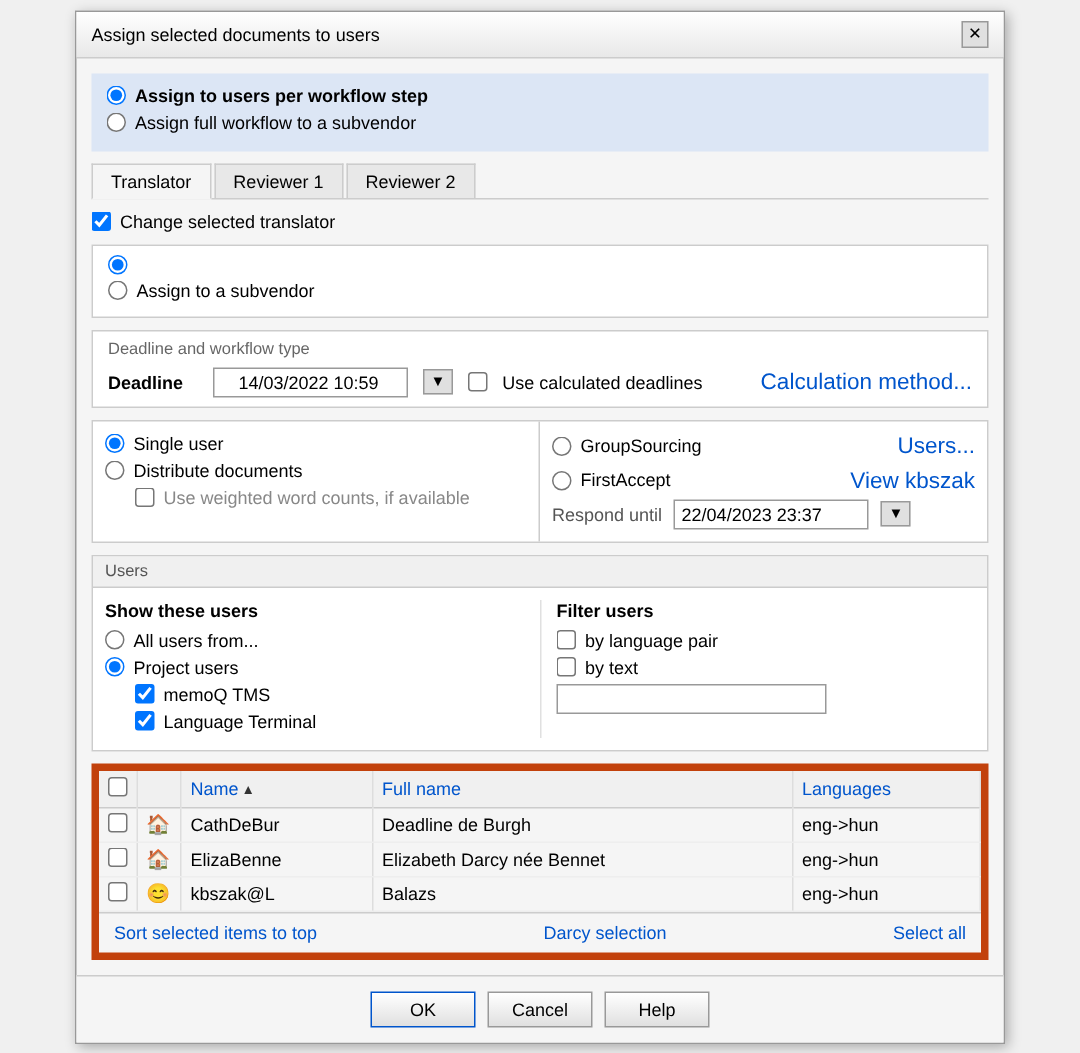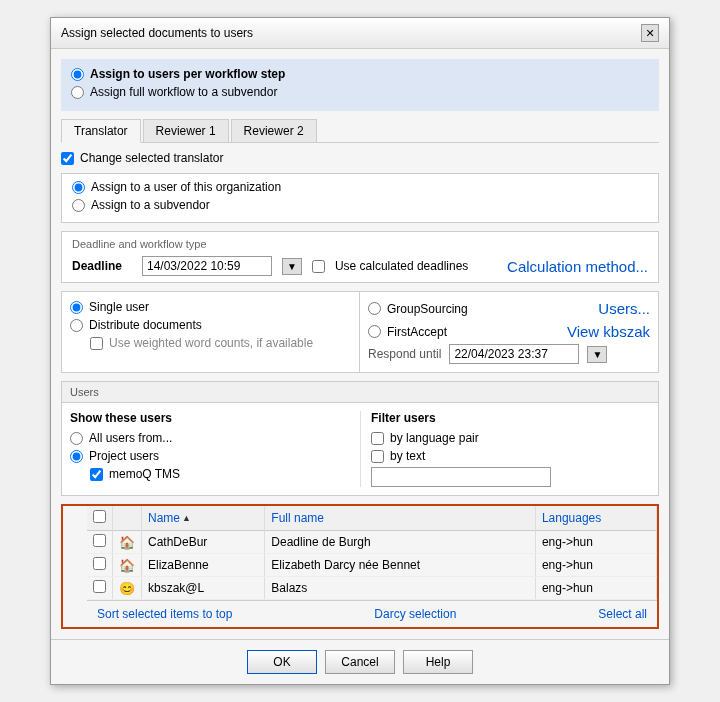--- a/index.html
+++ b/index.html
@@ -106,21 +106,21 @@
       gap: 10px;
       margin-bottom: 0;
     }
     .deadline-label {
       font-weight: bold;
       font-size: 12px;
       min-width: 60px;
     }
     .deadline-input {
       border: 1px solid #999;
-      padding: 2px 4px;
+      padding: 2px 16px;
       font-size: 12px;
       width: 130px;
       background: #fff;
     }
     .dropdown-btn {
       border: 1px solid #999;
       background: #e0e0e0;
       padding: 2px 4px;
       cursor: pointer;
       font-size: 10px;
@@ -172,23 +172,22 @@
       border: 1px solid #999;
       padding: 2px 4px;
       font-size: 12px;
       width: 180px;
       background: #fff;
       height: 20px;
       display: block;
       margin-top: 4px;
     }
     .table-wrapper {
-      border: 2px solid #c2410c;
+      border: 5px solid #c2410c;
       margin-bottom: 0;
-      padding-left: 24px;
     }
     .users-table {
       width: 100%;
       border-collapse: collapse;
       font-size: 12px;
     }
     .users-table thead tr {
       background: #f0f0f0;
       border-bottom: 1px solid #ccc;
     }
@@ -312,21 +311,20 @@
     </div>
 
     <div class="checkbox-row" style="margin-bottom:8px;">
       <input type="checkbox" checked="" style="">
       <label>Change selected translator</label>
     </div>
 
     <div class="section-bordered">
       <div class="radio-row">
         <input type="radio" name="assign_to" checked="" style="">
-        <label>Assign to a user of this organization</label>
       </div>
       <div class="radio-row">
         <input type="radio" name="assign_to" style="">
         <label>Assign to a subvendor</label>
       </div>
     </div>
 
     <div style="border:1px solid #ccc; padding:6px 10px; margin-bottom:8px; background:#fff;">
       <div class="section-title">Deadline and workflow type</div>
       <div class="deadline-row">
@@ -386,20 +384,24 @@
             <input type="radio" name="show_users" style="">
             <label>All users from...</label>
           </div>
           <div class="radio-row">
             <input type="radio" name="show_users" checked="" style="">
             <label>Project users</label>
           </div>
           <div class="checkbox-row indented">
             <input type="checkbox" checked="" style="">
             <label>memoQ TMS</label>
+          </div>
+          <div class="checkbox-row indented">
+            <input type="checkbox" checked="" style="">
+            <label>Language Terminal</label>
           </div>
         </div>
         <div class="right-col">
           <div class="sub-heading">Filter users</div>
           <div class="checkbox-row">
             <input type="checkbox" style="">
             <label>by language pair</label>
           </div>
           <div class="checkbox-row">
             <input type="checkbox" style="">

